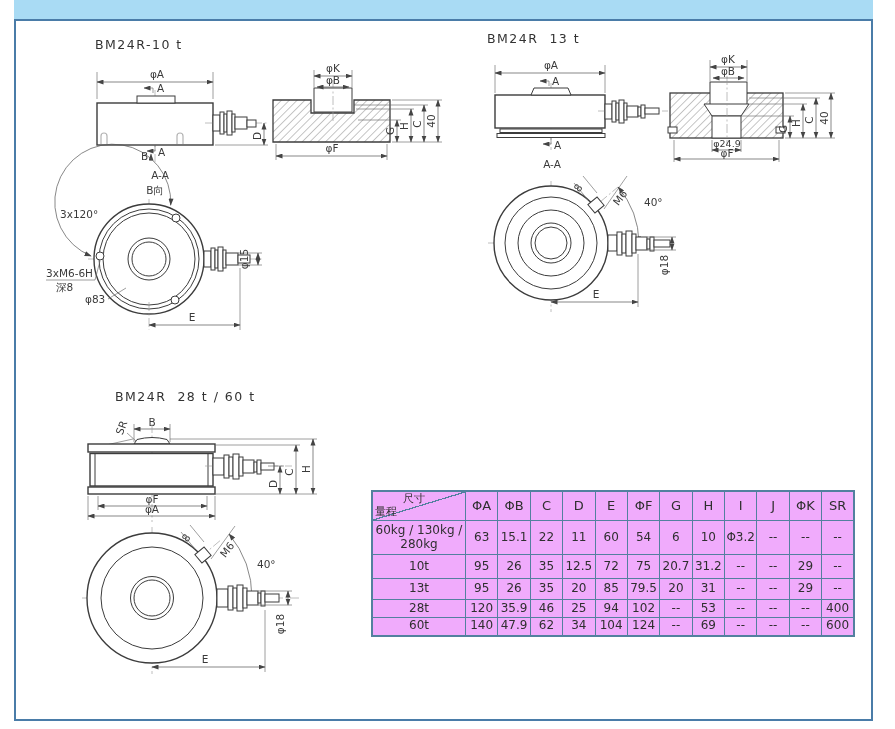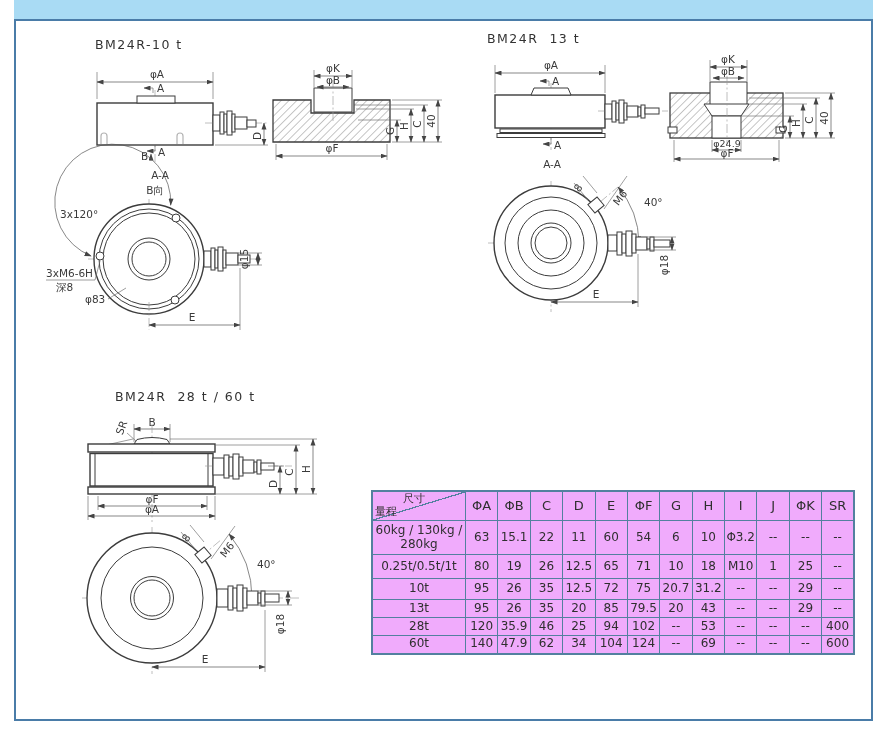--- a/index.html
+++ b/index.html
@@ -402,35 +402,20 @@
           <td>60</td>
           <td>54</td>
           <td>6</td>
           <td>10</td>
           <td>Φ3.2</td>
           <td>--</td>
           <td>--</td>
           <td>--</td>
         </tr>
         <tr>
-          <td>0.25t/0.5t/1t</td>
-          <td>80</td>
-          <td>19</td>
-          <td>26</td>
-          <td>12.5</td>
-          <td>65</td>
-          <td>71</td>
-          <td>10</td>
-          <td>18</td>
-          <td>M10</td>
-          <td>1</td>
-          <td>25</td>
-          <td>--</td>
-        </tr>
-        <tr>
           <td>10t</td>
           <td>95</td>
           <td>26</td>
           <td>35</td>
           <td>12.5</td>
           <td>72</td>
           <td>75</td>
           <td>20.7</td>
           <td>31.2</td>
           <td>--</td>
@@ -440,21 +425,21 @@
         </tr>
         <tr>
           <td>13t</td>
           <td>95</td>
           <td>26</td>
           <td>35</td>
           <td>20</td>
           <td>85</td>
           <td>79.5</td>
           <td>20</td>
-          <td>43</td>
+          <td>31</td>
           <td>--</td>
           <td>--</td>
           <td>29</td>
           <td>--</td>
         </tr>
         <tr>
           <td>28t</td>
           <td>120</td>
           <td>35.9</td>
           <td>46</td>

